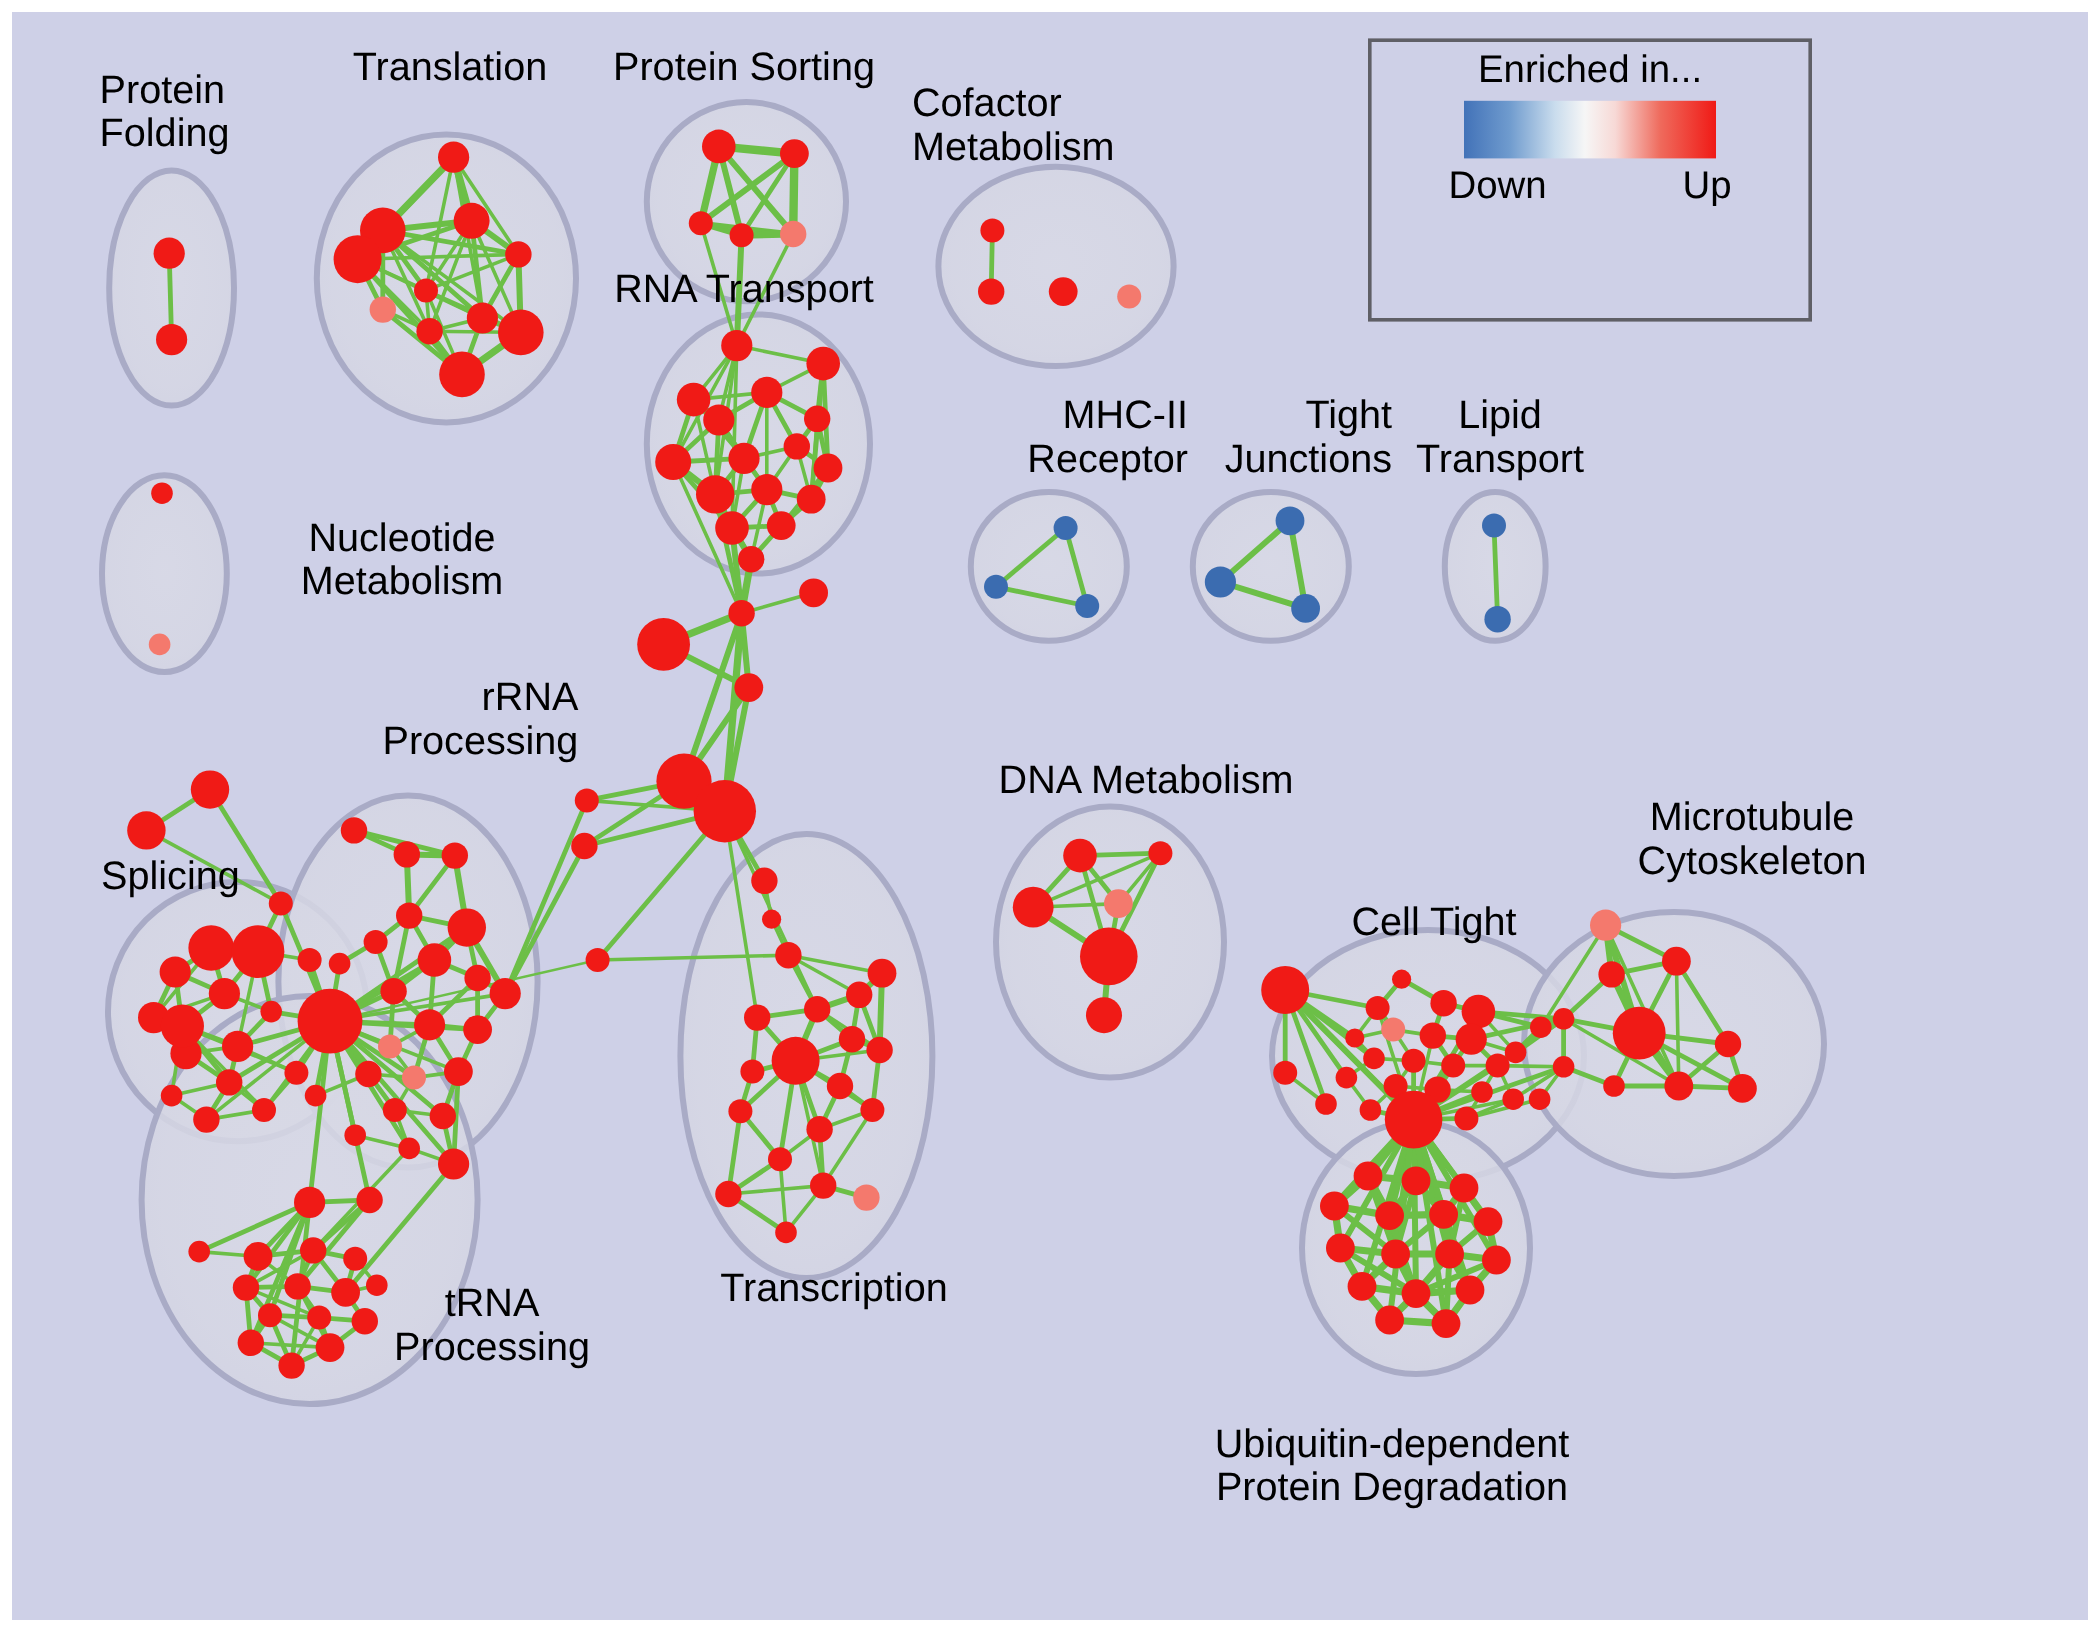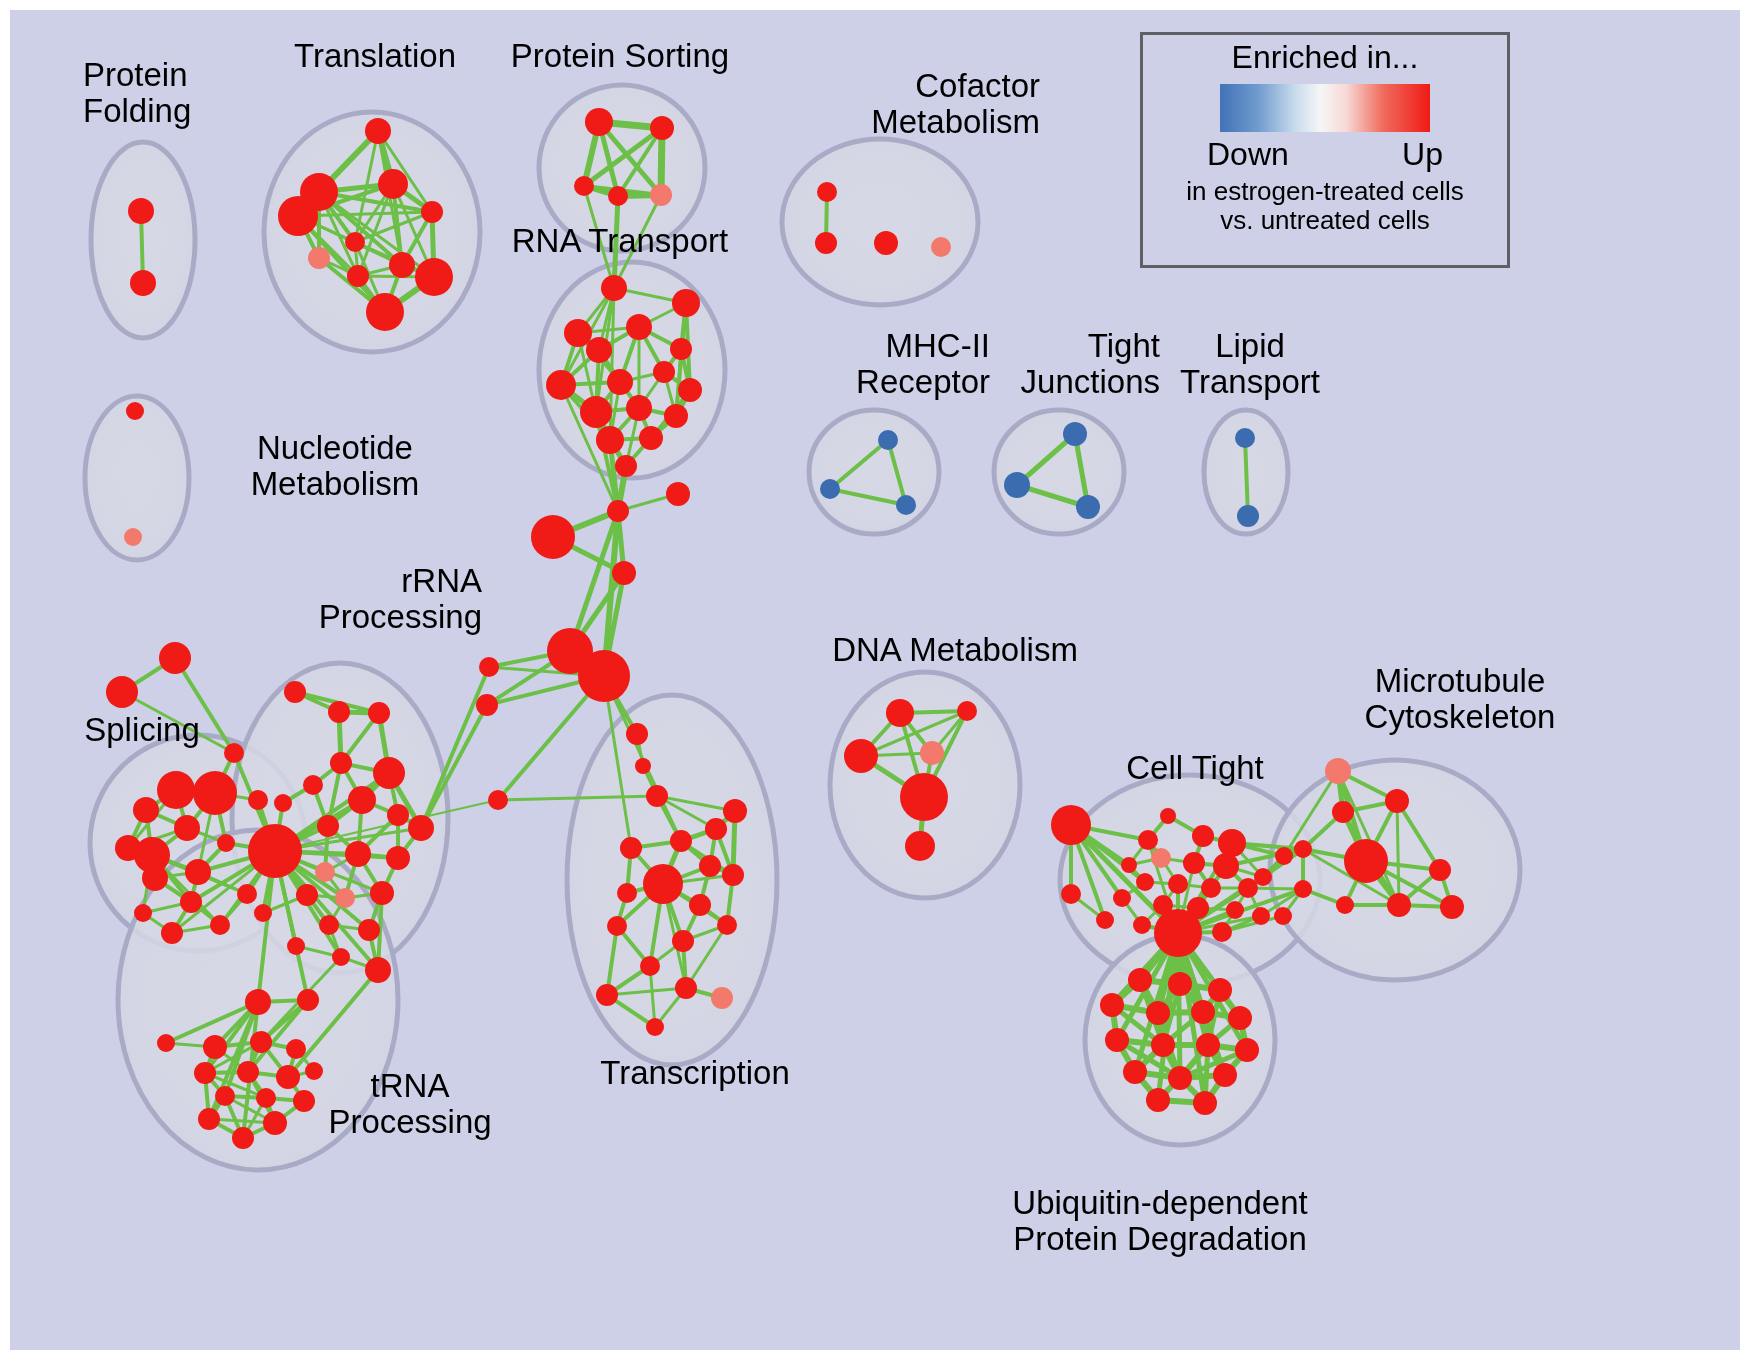--- a/index.html
+++ b/index.html
@@ -732,21 +732,21 @@
         <circle cx="1284" cy="856" r="9" fill="#f01a16"></circle>
         <circle cx="1283" cy="916" r="9" fill="#f01a16"></circle>
       </g>
   </svg>
 
   <div id="label-layer">
       <div class="cluster-label" style="left: 83px; top: 57px; width: 190px; text-align: left;">Protein
 Folding</div>
       <div class="cluster-label" style="left: 215px; top: 38px; width: 320px; text-align: center;">Translation</div>
       <div class="cluster-label" style="left: 460px; top: 38px; width: 320px; text-align: center;">Protein Sorting</div>
-      <div class="cluster-label" style="left: 760px; top: 68px; width: 280px; text-align: right;">Cofactor
+      <div class="cluster-label" style="left: 760px; top: 68px; width: 280px; text-align: left;">Cofactor
 Metabolism</div>
       <div class="cluster-label" style="left: 455px; top: 223px; width: 330px; text-align: center;">RNA Transport</div>
       <div class="cluster-label" style="left: 770px; top: 328px; width: 220px; text-align: right;">MHC-II
 Receptor</div>
       <div class="cluster-label" style="left: 960px; top: 328px; width: 200px; text-align: right;">Tight
 Junctions</div>
       <div class="cluster-label" style="left: 1150px; top: 328px; width: 200px; text-align: center;">Lipid
 Transport</div>
       <div class="cluster-label" style="left: 195px; top: 430px; width: 280px; text-align: center;">Nucleotide
 Metabolism</div>
@@ -764,18 +764,14 @@
 Protein Degradation</div>
     </div>
 
   <div id="legend">
     <div id="legend-title">Enriched in...</div>
     <div id="legend-bar"></div>
     <div id="legend-ends">
       <span>Down</span>
       <span>Up</span>
     </div>
-    <div id="legend-sub-wrap">
-      <div class="legend-sub">in estrogen-treated cells</div>
-      <div class="legend-sub">vs. untreated cells</div>
-    </div>
   </div>
 </div>
 
 </body></html>

